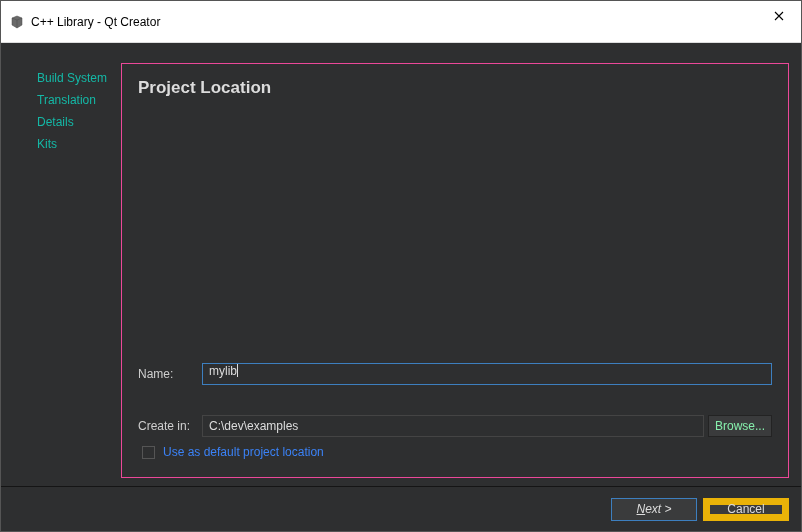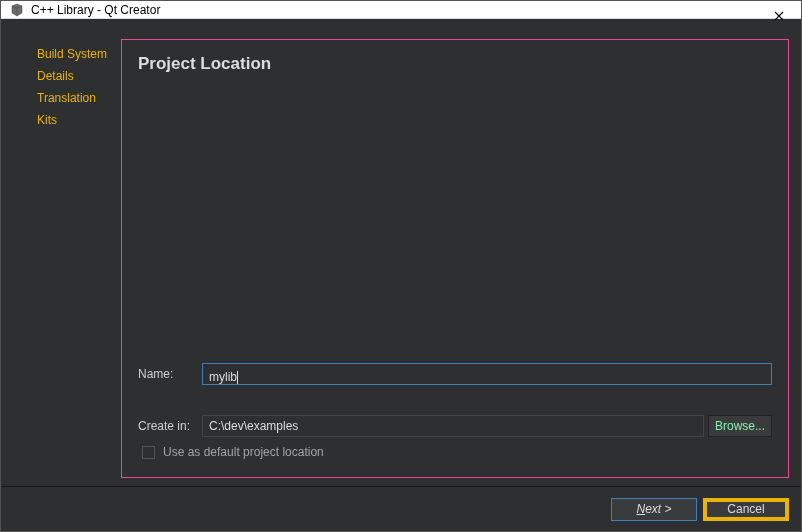--- a/index.html
+++ b/index.html
@@ -15,21 +15,21 @@
       overflow: hidden;
     }
     .window {
       width: 100%;
       height: 100%;
       display: flex;
       flex-direction: column;
       border: 1px solid #555;
     }
     .titlebar {
-      height: 18px;
+      height: 42px;
       background: #ffffff;
       display: flex;
       align-items: center;
       padding: 0 8px;
       border-bottom: 1px solid #ddd;
       position: relative;
     }
     .titlebar-icon {
       width: 16px;
       height: 16px;
@@ -69,21 +69,21 @@
     .sidebar {
       width: 108px;
       padding-top: 4px;
     }
     .sidebar-item {
       display: flex;
       align-items: center;
       height: 22px;
       padding-left: 6px;
       font-size: 12px;
-      color: #eab308;
+      color: #14b8a6;
       cursor: default;
     }
     .sidebar-item.active {
       color: #d8d8d8;
     }
     .sidebar-arrow {
       width: 18px;
       display: inline-flex;
       align-items: center;
       justify-content: flex-start;
@@ -167,21 +167,21 @@
     }
     .checkbox {
       width: 13px;
       height: 13px;
       border: 1px solid #555;
       background: #2e2f30;
       margin-right: 8px;
       cursor: pointer;
     }
     .checkbox-label {
-      color: #a3a3a3;
+      color: #3b82f6;
       font-size: 12px;
     }
     .separator {
       height: 1px;
       background: #1f1f1f;
       border-top: 1px solid #151515;
       margin: 0;
     }
     .button-bar {
       height: 44px;
@@ -189,21 +189,21 @@
       display: flex;
       align-items: center;
       justify-content: flex-end;
       padding: 0 12px;
       gap: 6px;
     }
     .btn {
       height: 23px;
       width: 86px;
       background: #3a3b3c;
-      border: 4px solid #eab308;
+      border: 7px solid #eab308;
       color: #dcdcdc;
       font-size: 12px;
       cursor: pointer;
       display: flex;
       align-items: center;
       justify-content: center;
     }
     .btn.primary {
       border: 1px solid #3d7fbf;
       font-style: italic;
@@ -243,37 +243,37 @@
     </div>
   </div>
 
   <div class="content">
     <div class="main-area">
       <div class="sidebar">
         <div class="sidebar-item">
           <span class="sidebar-label">Build System</span>
         </div>
         <div class="sidebar-item">
+          <span class="sidebar-label">Translation</span>
+        </div>
+        <div class="sidebar-item">
           <span class="sidebar-label">Details</span>
-        </div>
-        <div class="sidebar-item">
-          <span class="sidebar-label">Translation</span>
         </div>
         <div class="sidebar-item">
           <span class="sidebar-label">Kits</span>
         </div>
       </div>
 
       <div class="panel">
         <div class="panel-title">Project Location</div>
 
         <div class="form-area">
           <div class="form-row">
             <div class="form-label">Name:</div>
-            <div class="text-input focused" style="display:flex;align-items:flex-end;">
+            <div class="text-input focused" style="display:flex;align-items:flex-start;">
               <span>mylib</span>
                 <span class="caret"></span>
             </div>
           </div>
 
           <div class="spacer-row"></div>
 
           <div class="form-row">
             <div class="form-label">Create in:</div>
             <div class="text-input" style="display:flex;align-items:center;">

